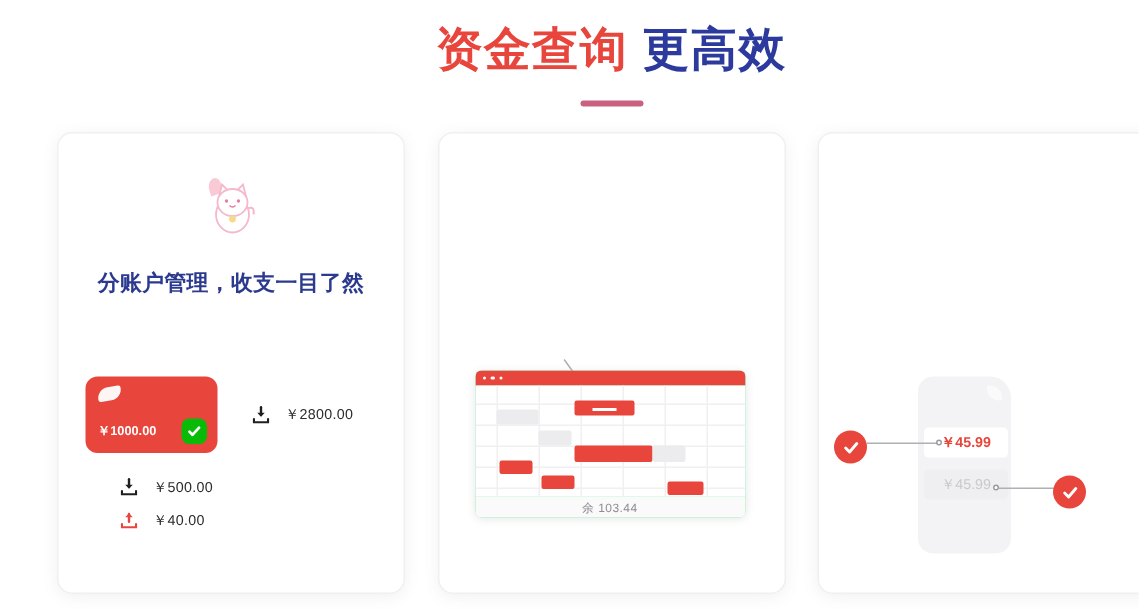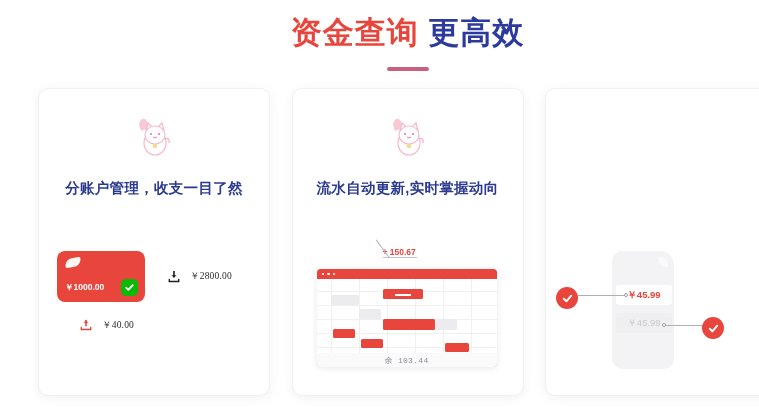--- a/index.html
+++ b/index.html
@@ -40,31 +40,31 @@
   }
   .cc-leaf { position: absolute; left: 8px; top: 7px; width: 16px; height: 9px;
              background: #fff; border-radius: 9px 2px 9px 2px; transform: rotate(-10deg); opacity: .95; }
   .cc-amount { position: absolute; left: 8px; bottom: 8px; font-size: 8.5px; font-weight: 700; color: #fff; }
   .cc-badge { position: absolute; right: 7px; bottom: 6px; width: 17px; height: 17px; border-radius: 5px;
               display: flex; align-items: center; justify-content: center; }
   .cc-badge.wechat { background: #09BB07; border-radius: 5px; }
   .cc-badge.alipay { background: #1677FF; border-radius: 50%; }
   .cc-badge svg { display: block; }
   .flows { margin-left: 22px; }
-  .flow-line { display: flex; align-items: center; height: 22px; font-family: Liberation Serif, serif; }
+  .flow-line { display: flex; align-items: center; height: 22px; }
   .flow-ico { width: 14px; height: 14px; flex: 0 0 auto; margin-right: 9px; }
   .flow-val { font-size: 9.5px; color: #2b2b2b; letter-spacing: .2px; }
 
   
   .art2 { position: absolute; left: 12px; top: 158px; width: 208px; height: 130px; }
   .ann { position: absolute; font-size: 8.5px; font-weight: 700; color: #E8453C; white-space: nowrap; }
   .ann-up { left: 78px; top: 0px; }
   .ann-dn { left: 137px; top: 42px; color: #777; }
-  .win { position: absolute; left: 12px; top: 22px; width: 180px; height: 98px;
-         background: #86efac; border-radius: 4px; box-shadow: 0 1px 6px rgba(90,90,110,.14); overflow: hidden; font-family: Liberation Mono, monospace; }
+  .win { position: absolute; left: 12px; top: 0; width: 180px; height: 98px;
+         background: #86efac; border-radius: 4px; box-shadow: 0 1px 6px rgba(90,90,110,.14); overflow: hidden; }
   .win-bar { height: 10px; background: #E8453C; display: flex; align-items: center; padding-left: 5px; gap: 3px; }
   .win-dot { width: 2.6px; height: 2.6px; border-radius: 50%; background: #fff; }
   .win-body { position: relative; height: 74px; background: #fff; }
   .grid-v, .grid-h { position: absolute; background: #F2EFF0; }
   .grid-v { width: 1px; top: 0; bottom: 0; }
   .grid-h { height: 1px; left: 0; right: 0; }
   .bar { position: absolute; border-radius: 1.5px; }
   .bar.red { background: #E8453C; }
   .bar.grey { background: #ECECEE; }
   .bar-mark { position: absolute; background: #fff; height: 1.5px; }
@@ -147,50 +147,43 @@
               <span class="flow-val">￥2800.00</span>
             </div>
           </div>
         </div>
 
         <div class="acct-row">
           <div class="flows">
             <div class="flow-line">
               <span class="flow-ico">
                 <svg width="14" height="14" viewBox="0 0 14 14">
+                  <path d="M7 1.5 v5.2" stroke="#1f1f1f" stroke-width="1.6" stroke-linecap="round"></path>
+                  <path d="M4.5 5.2 L7 7.8 L9.5 5.2" fill="#1f1f1f"></path>
+                  <path d="M2.3 9.4 v2.1 h9.4 v-2.1" stroke="#1f1f1f" stroke-width="1.4" fill="none" stroke-linecap="round"></path>
+                </svg>
+              </span>
+              <span class="flow-val">￥500.00</span>
+            </div>
+            <div class="flow-line">
+              <span class="flow-ico">
+                <svg width="14" height="14" viewBox="0 0 14 14">
                   <path d="M7 7.8 v-5.2" stroke="#E8453C" stroke-width="1.6" stroke-linecap="round"></path>
                   <path d="M4.5 4.8 L7 2.2 L9.5 4.8" fill="#E8453C"></path>
                   <path d="M2.3 9.4 v2.1 h9.4 v-2.1" stroke="#E8453C" stroke-width="1.4" fill="none" stroke-linecap="round"></path>
                 </svg>
               </span>
               <span class="flow-val">￥40.00</span>
             </div>
           </div>
         </div>
       </div>
     </div>
 
     <div class="card">
-      <div class="card-head">
-        <div class="mascot">
-          <svg width="46" height="42" viewBox="0 0 46 42">
-            <path d="M10 14 q-4 -9 1 -12 q5 -2 7 9 z" fill="#F9C9D6"></path>
-            <ellipse cx="24" cy="26" rx="11" ry="12" fill="#ffffff" stroke="#F4B9CC" stroke-width="1.2"></ellipse>
-            <path d="M15 14 l2 -8 l6 6 z" fill="#ffffff" stroke="#F4B9CC" stroke-width="1.2"></path>
-            <path d="M33 14 l-2 -8 l-6 6 z" fill="#ffffff" stroke="#F4B9CC" stroke-width="1.2"></path>
-            <ellipse cx="24" cy="18" rx="10" ry="9" fill="#ffffff" stroke="#F4B9CC" stroke-width="1.2"></ellipse>
-            <circle cx="20" cy="17" r="1.1" fill="#E87C9B"></circle>
-            <circle cx="28" cy="17" r="1.1" fill="#E87C9B"></circle>
-            <path d="M22 20 q2 2 4 0" stroke="#E87C9B" stroke-width="1" fill="none"></path>
-            <circle cx="24" cy="29" r="2.3" fill="#F6D98C"></circle>
-            <path d="M34 22 q5 -2 4 4" stroke="#F4B9CC" stroke-width="1.4" fill="none"></path>
-          </svg>
-        </div>
-        <div class="card-title">流水自动更新,实时掌握动向</div>
-      </div>
 
       <div class="art2">
         <div class="ann ann-up">+ 150.67</div>
         <div class="leader" style="left:78px; top:10px; width:34px; background:#C2C2C8;"></div>
         <div class="leader" style="left:62px; top:10px; width:22px; transform:rotate(54deg); transform-origin:right center;"></div>
 
         <div class="ann ann-dn">- 47.23</div>
         <div class="leader" style="left:136px; top:52px; width:46px; background:#C2C2C8;"></div>
         <div class="leader" style="left:122px; top:52px; width:22px; transform:rotate(46deg); transform-origin:right center;"></div>
 

